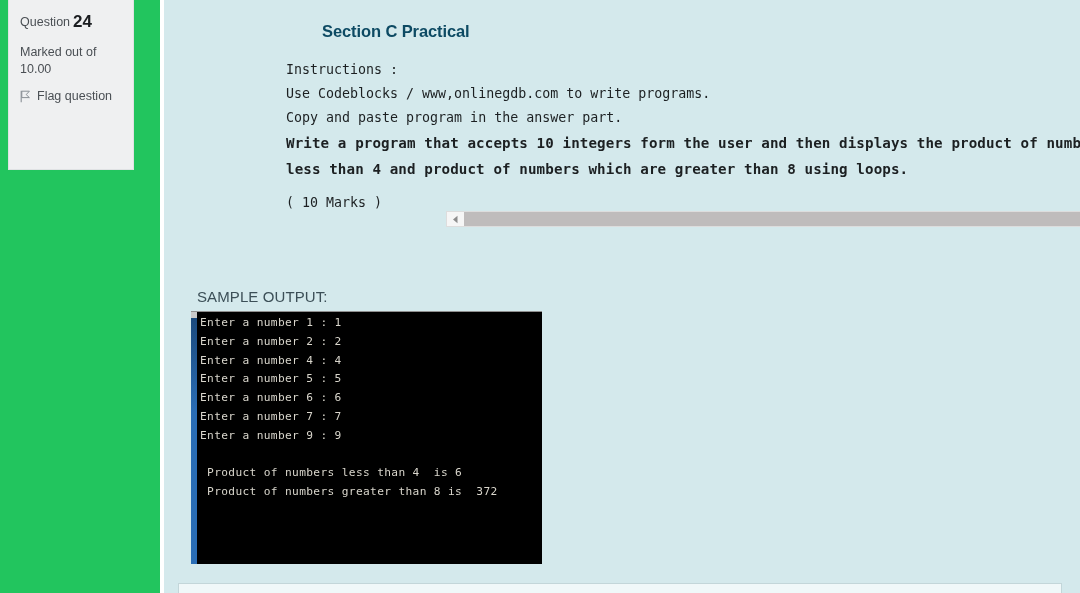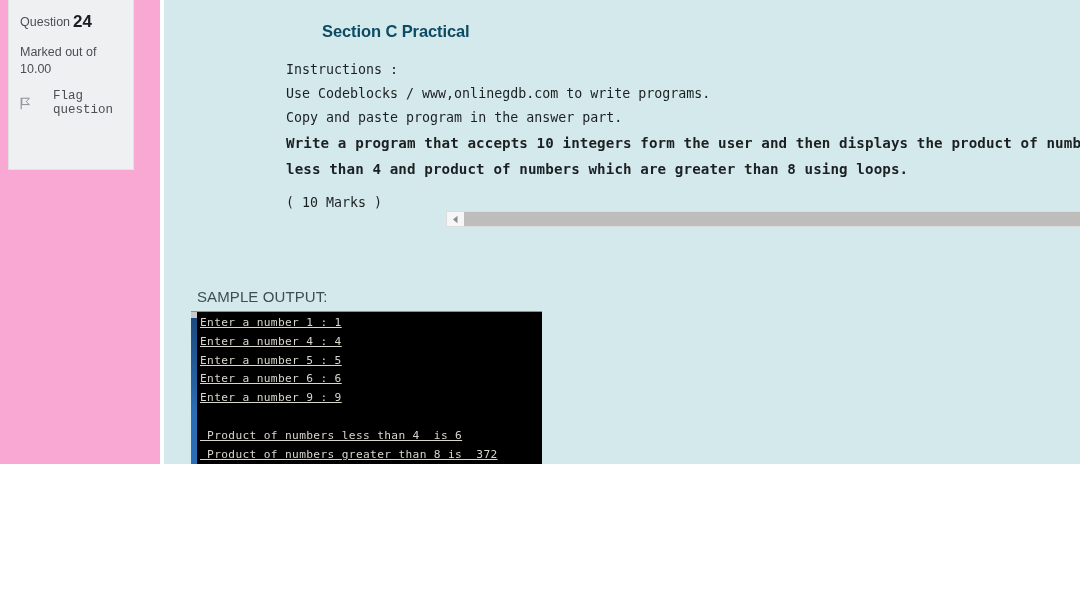--- a/index.html
+++ b/index.html
@@ -10,22 +10,22 @@
     width: 1080px;
     height: 593px;
     overflow: hidden;
     background: #ffffff;
     font-family: "Liberation Sans", sans-serif;
   }
 
   #page {
     position: relative;
     width: 1080px;
-    height: 464px;
-    background: #f9a8d4;
+    height: 593px;
+    background: #22c55e;
     overflow: hidden;
   }
 
   
   #question-info {
     position: absolute;
     left: 8px;
     top: 0px;
     width: 126px;
     height: 170px;
@@ -52,24 +52,23 @@
   .q-number {
     color: #1a1d20;
     font-size: 17px;
     font-weight: bold;
     margin-left: 3px;
     vertical-align: -1px;
   }
   #flag-row {
     display: flex;
     align-items: center;
-    gap: 22px;
+    gap: 6px;
     cursor: pointer;
     margin-top: 2px;
-    font-family: Liberation Mono, monospace;
   }
   #flag-row .flag-label {
     color: #4a4f54;
     font-size: 12.5px;
   }
   .flag-icon { display: block; }
 
   
   #question-panel {
     position: absolute;
@@ -186,21 +185,20 @@
     right: 0;
     bottom: 0;
   }
   .term-line {
     font-family: "DejaVu Sans Mono", "Liberation Mono", monospace;
     font-size: 11.2px;
     line-height: 18.8px;
     color: #d9d6cc;
     white-space: pre;
     letter-spacing: 0.35px;
-    text-decoration: underline;
   }
   .term-line.blank { color: transparent; }
 
   
   #answer-box-edge {
     position: absolute;
     left: 18px;
     top: 583px;
     width: 884px;
     height: 40px;
@@ -258,23 +256,25 @@
         <div id="hscroll-thumb"></div>
       </div>
     </div>
 
     <div id="sample-output-label">SAMPLE OUTPUT:</div>
 
     <div id="terminal">
       <div id="term-left-strip"></div>
       <div id="term-body">
         <div class="term-line">Enter a number 1 : 1</div>
+        <div class="term-line">Enter a number 2 : 2</div>
         <div class="term-line">Enter a number 4 : 4</div>
         <div class="term-line">Enter a number 5 : 5</div>
         <div class="term-line">Enter a number 6 : 6</div>
+        <div class="term-line">Enter a number 7 : 7</div>
         <div class="term-line">Enter a number 9 : 9</div>
         <div class="term-line blank">&nbsp;</div>
         <div class="term-line"> Product of numbers less than 4  is 6</div>
         <div class="term-line"> Product of numbers greater than 8 is  372</div>
       </div>
     </div>
 
     <div id="answer-box-edge"></div>
   </div>
 

